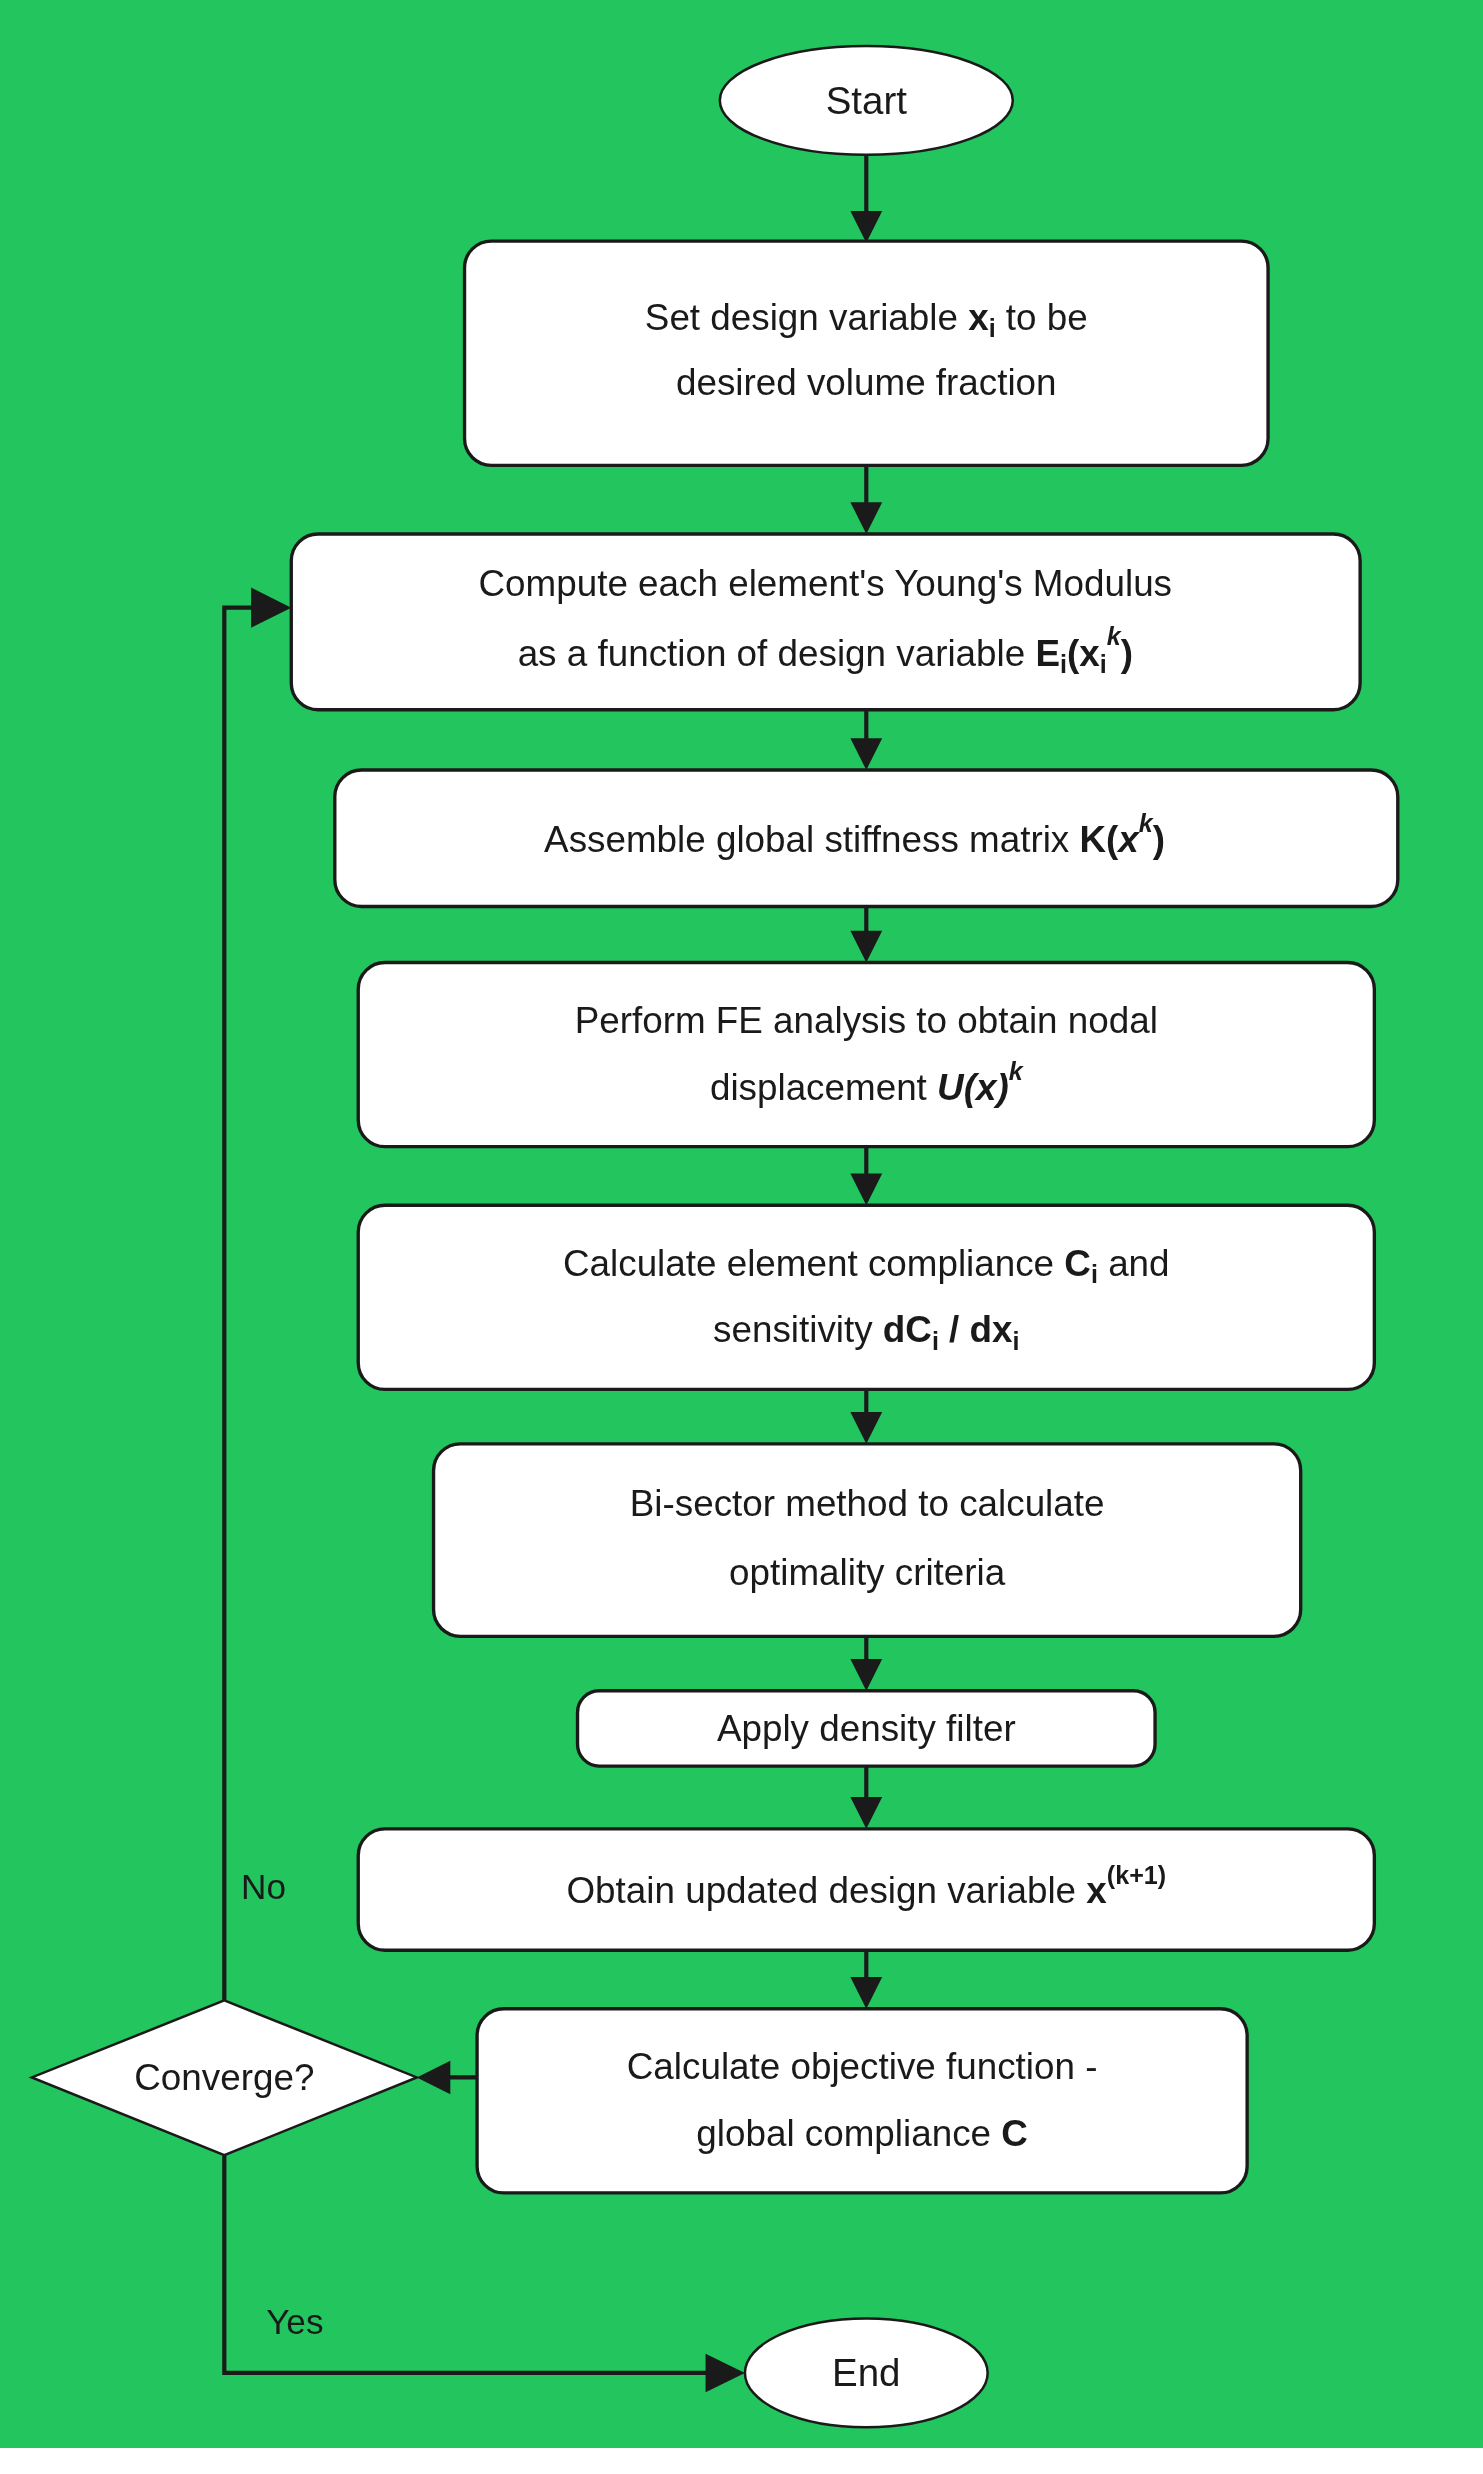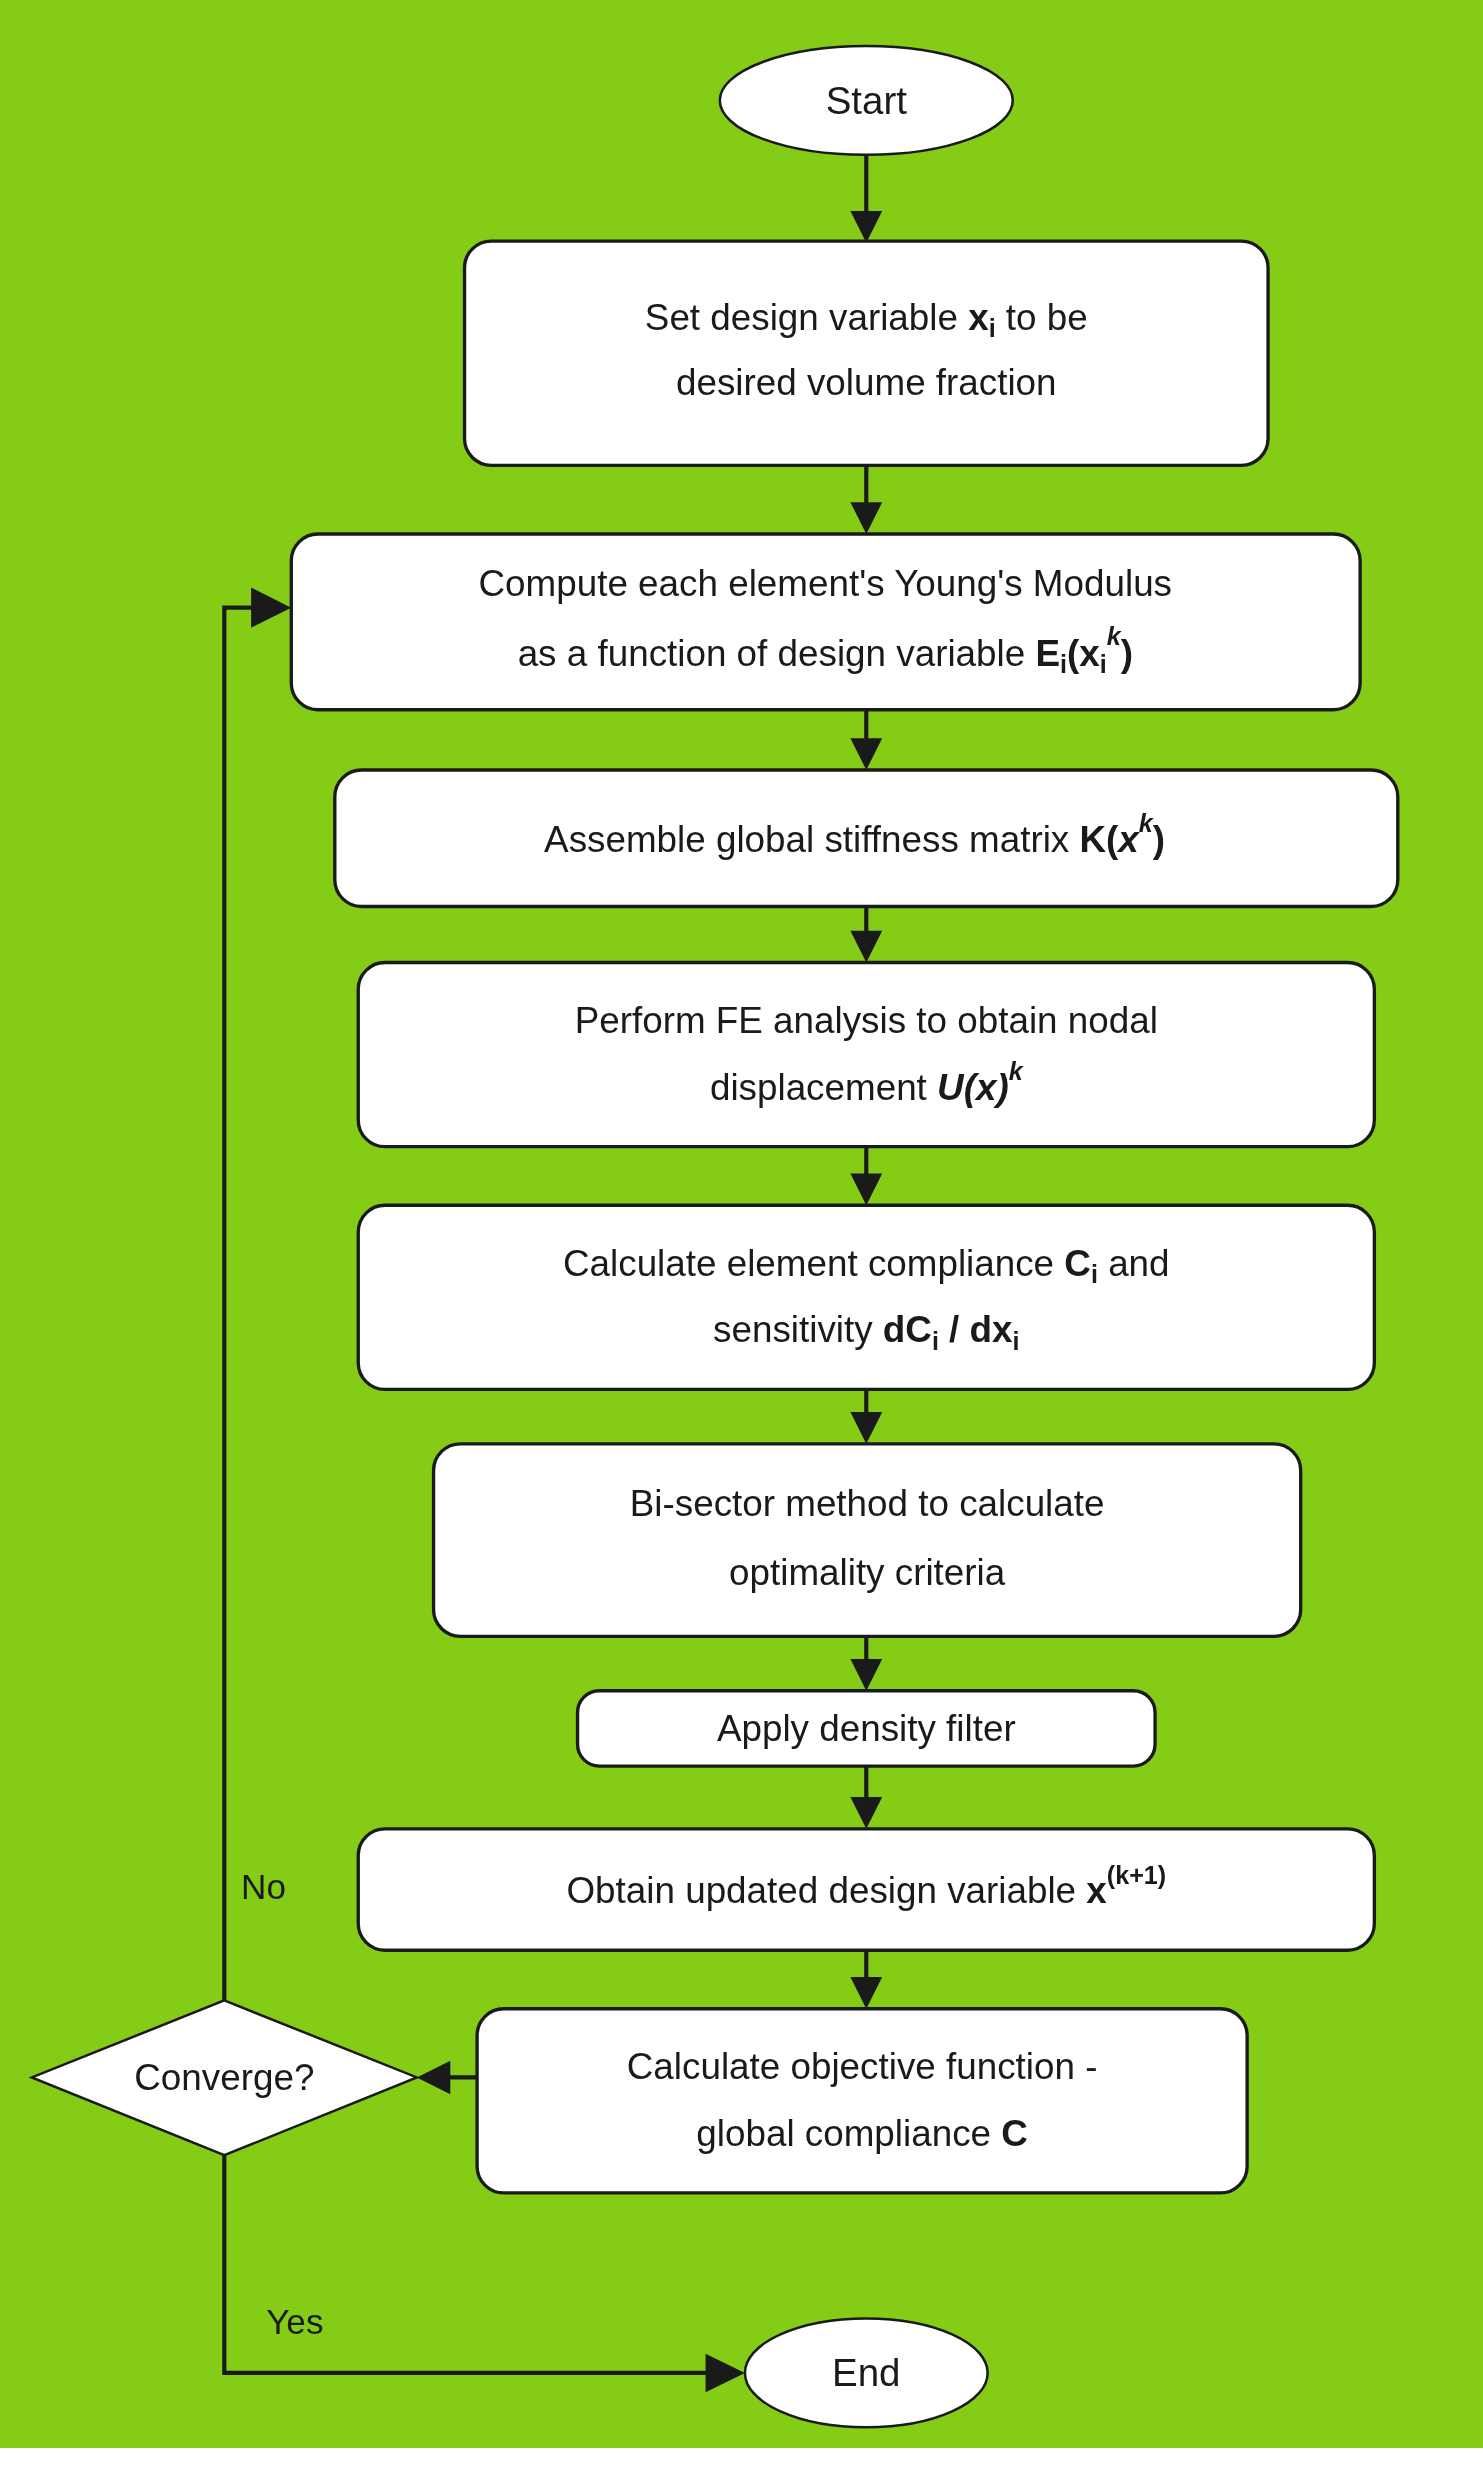--- a/index.html
+++ b/index.html
@@ -11,21 +11,21 @@
   body {
     width: 1484px;
     height: 2475px;
     font-family: "Liberation Sans", sans-serif;
     overflow: hidden;
   }
   #flowchart-root {
     position: relative;
     width: 1484px;
     height: 2448px;
-    background: #84cc16;
+    background: #22c55e;
   }
   svg#flow-svg {
     display: block;
     width: 1484px;
     height: 2475px;
   }
   .node-shape {
     fill: #ffffff;
     stroke: #1a1a1a;
     stroke-width: 4;

